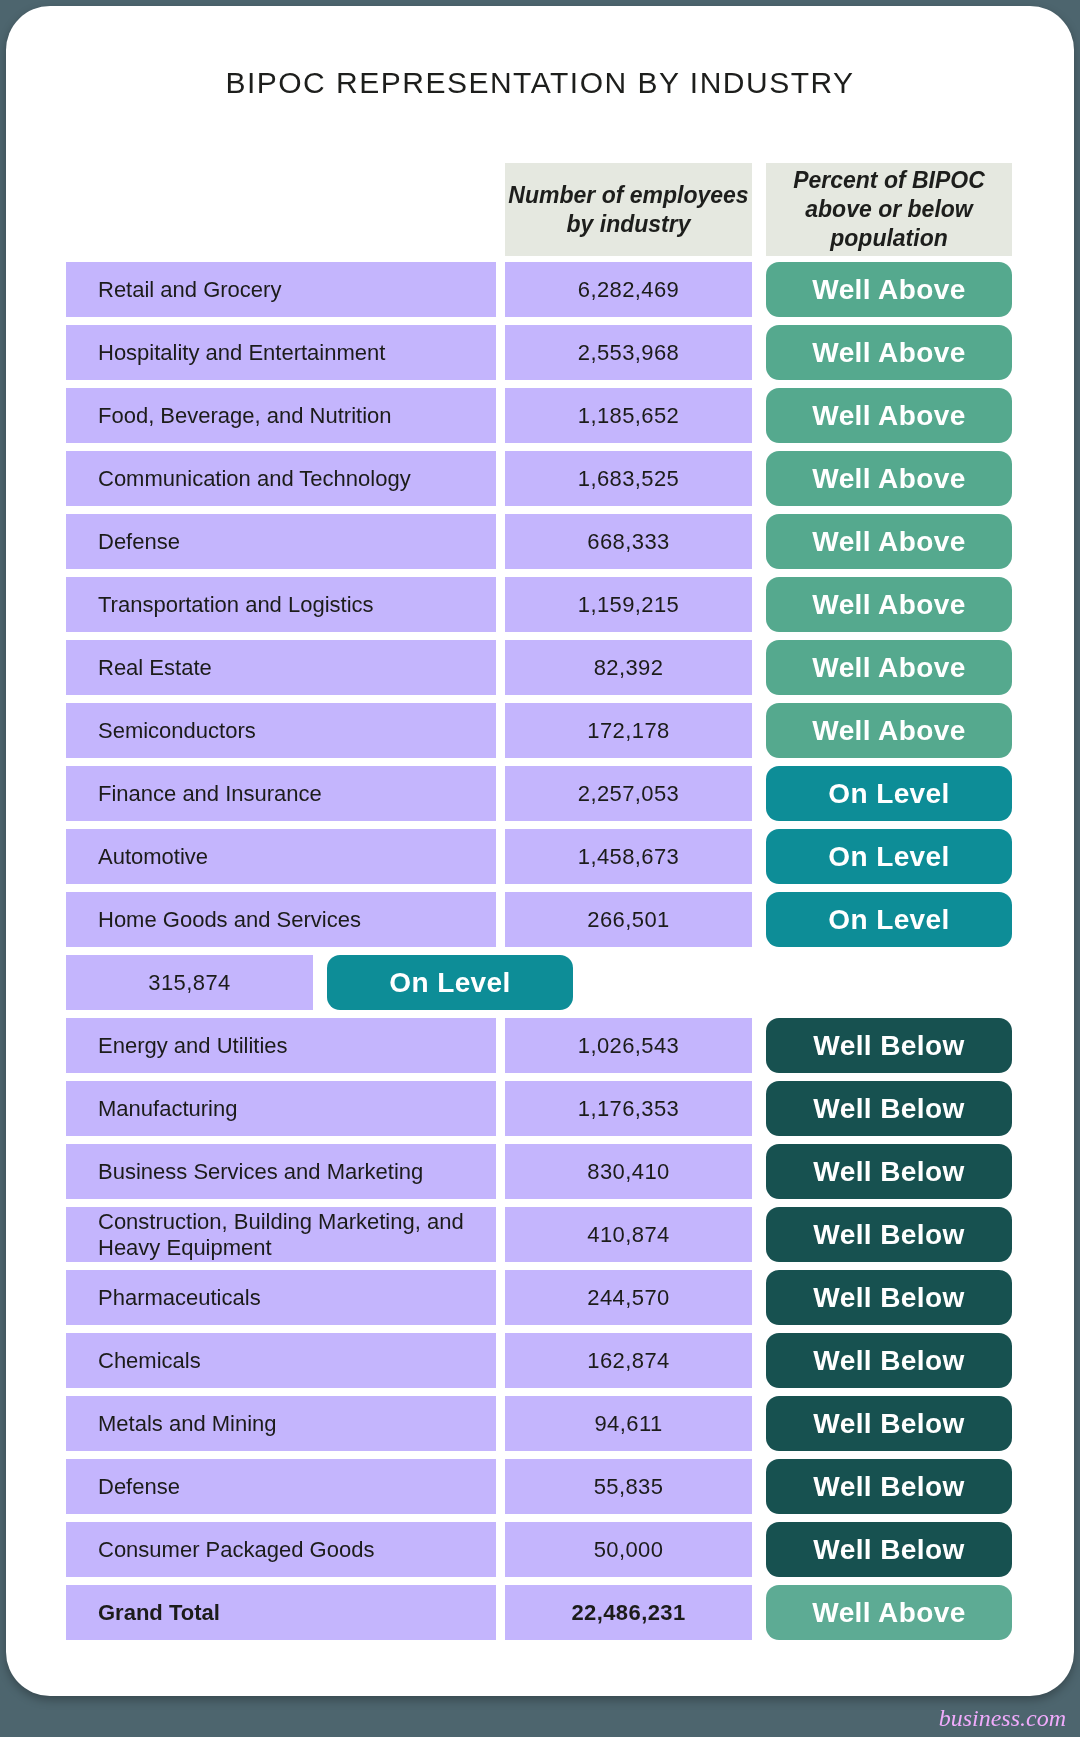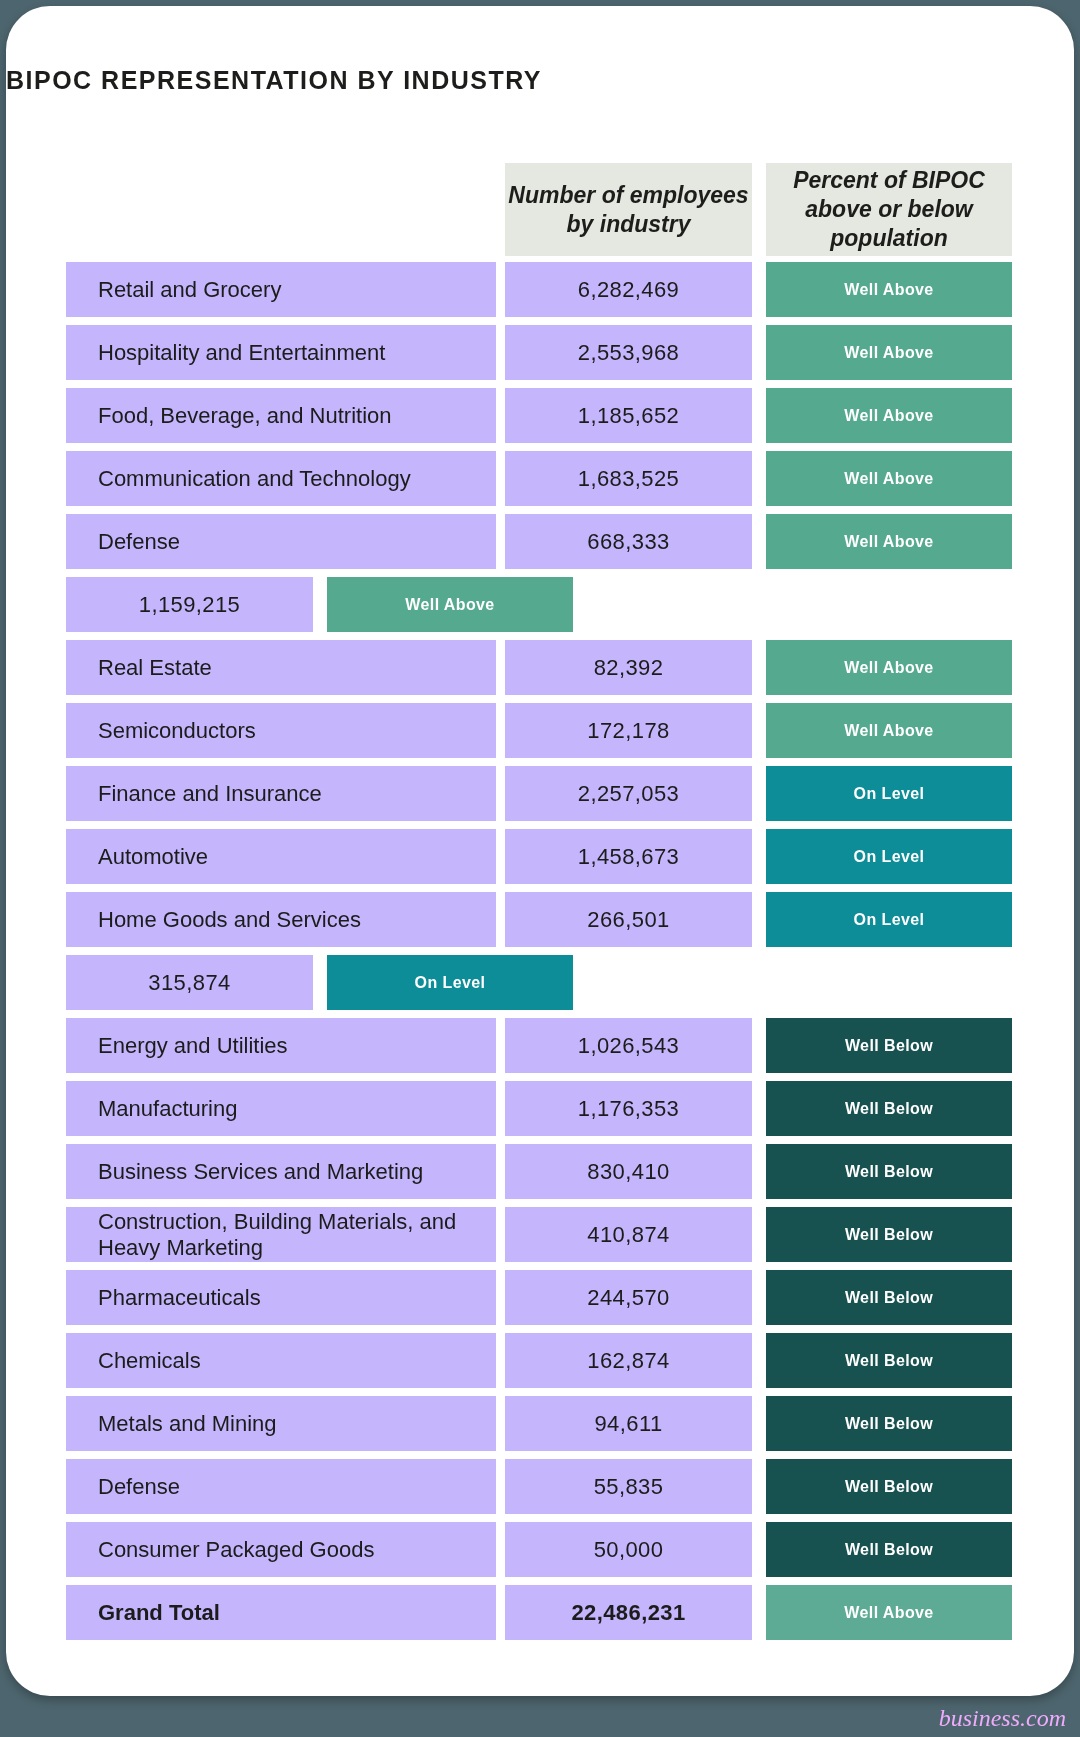--- a/index.html
+++ b/index.html
@@ -14,23 +14,23 @@
     position: absolute;
     left: 6px; top: 6px;
     width: 1068px; height: 1690px;
     background: #ffffff;
     border-radius: 44px;
     box-shadow: 0 4px 10px rgba(0,0,0,0.28);
   }
   .title {
     position: absolute;
     top: 60px; left: 0; width: 100%;
-    text-align: left;
-    font-size: 25px;
-    font-weight: bold;
+    text-align: center;
+    font-size: 30px;
+    font-weight: normal;
     letter-spacing: 1.5px;
     color: #1d1e1c;
   }
   .table {
     position: absolute;
     top: 157px; left: 60px;
     width: 946px;
   }
   .header-row {
     display: flex;
@@ -72,23 +72,24 @@
   .cell.num {
     width: 247px;
     justify-content: center;
     margin-right: 14px;
     letter-spacing: 0.4px;
   }
   .badge {
     width: 246px;
     display: flex; align-items: center; justify-content: center;
     color: #ffffff;
-    font-size: 16px;
+    font-size: 28px;
     font-weight: 600;
     letter-spacing: 0.4px;
+    border-radius: 13px;
   }
   .row.total .cell.label,
   .row.total .cell.num { font-weight: bold; }
   .watermark {
     position: absolute;
     right: 14px; bottom: 5px;
     font-family: "Liberation Serif", serif;
     font-style: italic;
     font-size: 24px;
     color: #f0abfc;
@@ -125,20 +126,21 @@
           <div class="cell label">Communication and Technology</div>
           <div class="cell num">1,683,525</div>
           <div class="badge" style="background-color: rgb(85, 169, 142);">Well Above</div>
         </div>
         <div class="row">
           <div class="cell label">Defense</div>
           <div class="cell num">668,333</div>
           <div class="badge" style="background-color: rgb(85, 169, 142);">Well Above</div>
         </div>
         <div class="row">
+          <div class="cell label">Transportation and Logistics</div>
           <div class="cell num">1,159,215</div>
           <div class="badge" style="background-color: rgb(85, 169, 142);">Well Above</div>
         </div>
         <div class="row">
           <div class="cell label">Real Estate</div>
           <div class="cell num">82,392</div>
           <div class="badge" style="background-color: rgb(85, 169, 142);">Well Above</div>
         </div>
         <div class="row">
           <div class="cell label">Semiconductors</div>
@@ -173,21 +175,21 @@
           <div class="cell label">Manufacturing</div>
           <div class="cell num">1,176,353</div>
           <div class="badge" style="background-color: rgb(23, 81, 80);">Well Below</div>
         </div>
         <div class="row">
           <div class="cell label">Business Services and Marketing</div>
           <div class="cell num">830,410</div>
           <div class="badge" style="background-color: rgb(23, 81, 80);">Well Below</div>
         </div>
         <div class="row">
-          <div class="cell label">Construction, Building Materials, and Heavy Marketing</div>
+          <div class="cell label">Construction, Building Marketing, and Heavy Equipment</div>
           <div class="cell num">410,874</div>
           <div class="badge" style="background-color: rgb(23, 81, 80);">Well Below</div>
         </div>
         <div class="row">
           <div class="cell label">Pharmaceuticals</div>
           <div class="cell num">244,570</div>
           <div class="badge" style="background-color: rgb(23, 81, 80);">Well Below</div>
         </div>
         <div class="row">
           <div class="cell label">Chemicals</div>

